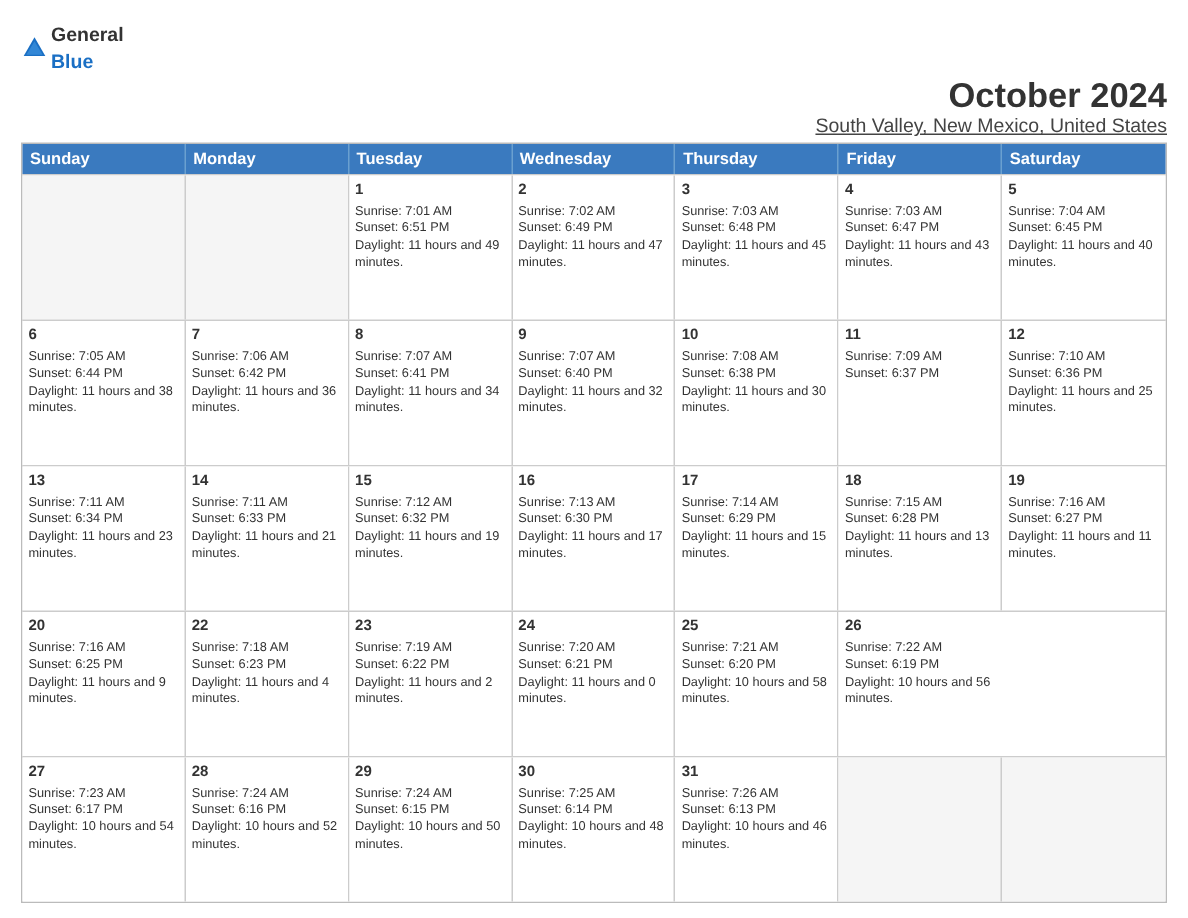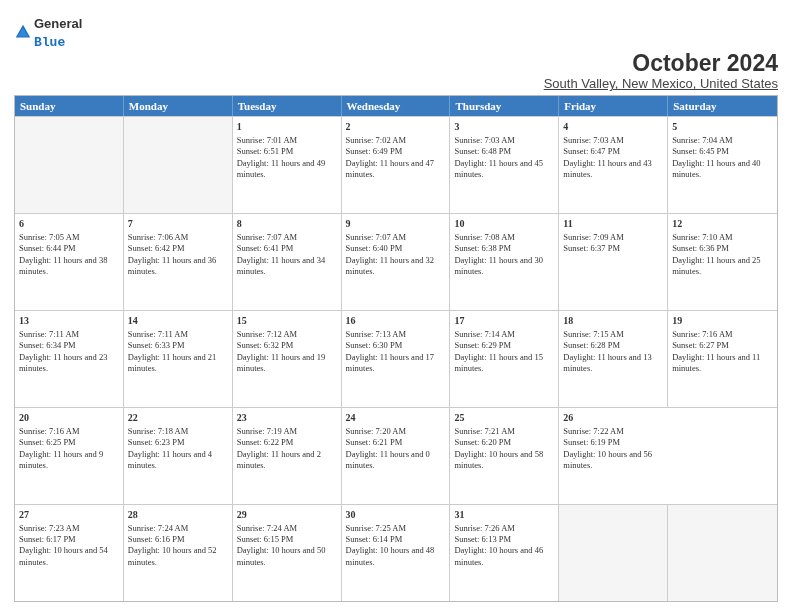--- a/index.html
+++ b/index.html
@@ -31,21 +31,20 @@
     }
     .logo-text-general {
       font-size: 13px;
       font-weight: bold;
       color: #333;
     }
     .logo-text-blue {
       font-size: 13px;
       font-weight: bold;
       color: #1a6fc4;
-      font-family: Liberation Mono, monospace;
     }
     .logo-icon {
       width: 18px;
       height: 18px;
     }
     .title-block {
       text-align: right;
     }
     .main-title {
       font-size: 23px;
@@ -57,21 +56,20 @@
     .subtitle {
       font-size: 13px;
       color: #444;
       text-decoration: underline;
     }
     .calendar {
       flex: 1;
       display: flex;
       flex-direction: column;
       border: 1px solid #bbb;
-      font-family: Liberation Serif, serif;
     }
     .cal-header {
       display: grid;
       grid-template-columns: repeat(7, 1fr);
       background: #3a7abf;
     }
     .cal-header-cell {
       color: #fff;
       font-size: 11px;
       font-weight: bold;

